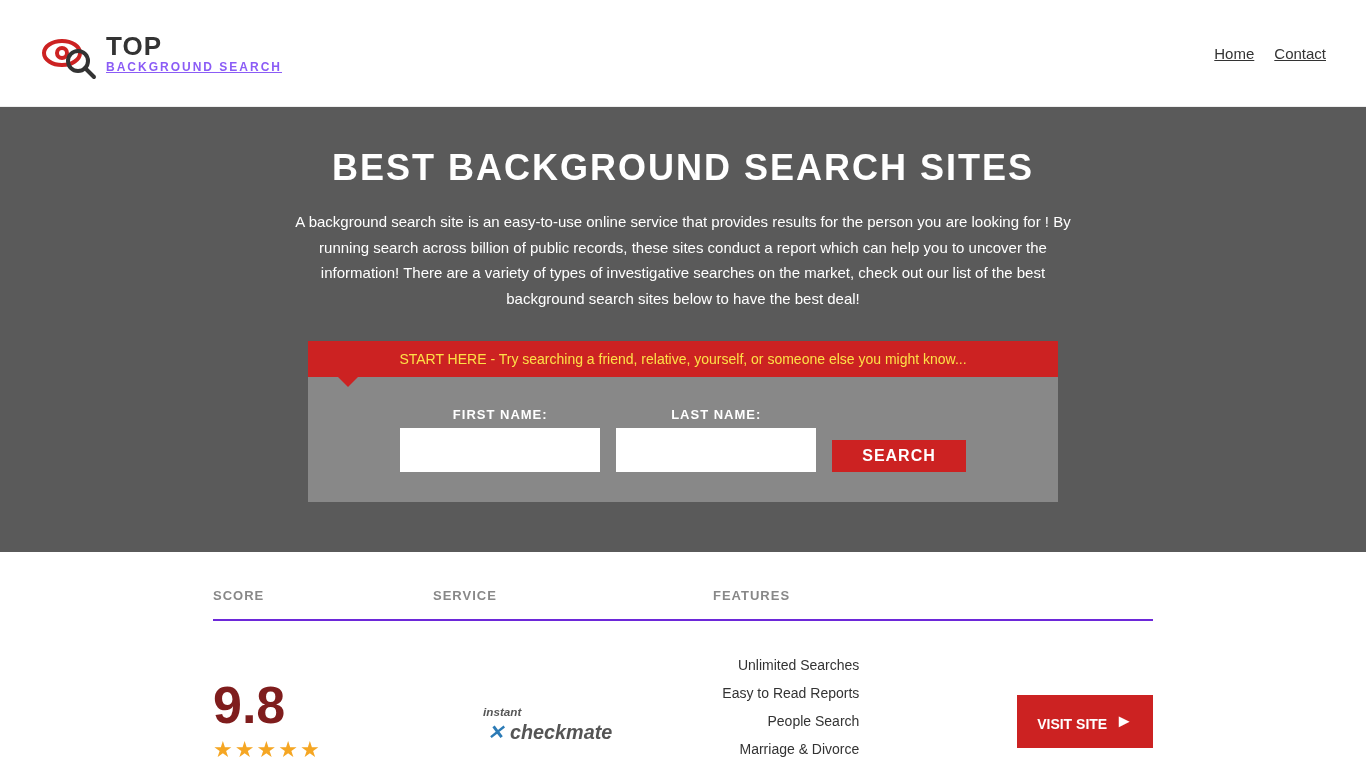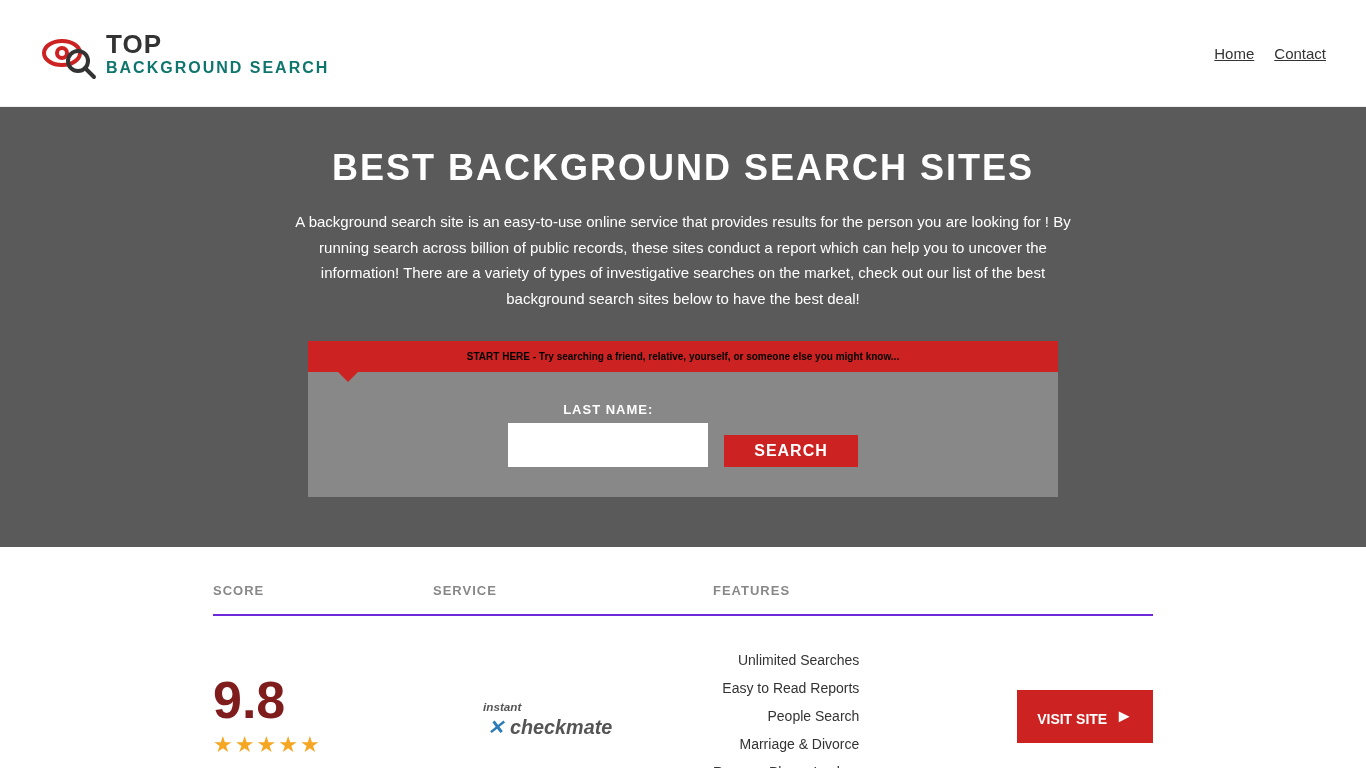--- a/index.html
+++ b/index.html
@@ -29,24 +29,25 @@
       flex-direction: column;
       line-height: 1.1;
     }
     .logo-top {
       font-size: 26px;
       font-weight: 900;
       color: #333;
       letter-spacing: 1px;
     }
     .logo-bottom {
-      font-size: 16px;
-      font-weight: 700;
-      color: #0f766e;
+      font-size: 12px;
+      font-weight: 700;
+      color: #8b5cf6;
       letter-spacing: 2px;
+      text-decoration: underline;
     }
     .nav {
       display: flex;
       gap: 20px;
     }
     .nav a {
       text-decoration: underline;
       color: #333;
       font-size: 15px;
     }
@@ -67,27 +68,26 @@
     }
     .hero p {
       font-size: 15px;
       line-height: 1.7;
       max-width: 800px;
       margin: 0 auto 30px;
       color: #fff;
     }
     .search-prompt {
       background: #cc2222;
-      color: #000000;
+      color: #fde047;
       padding: 10px 20px;
       max-width: 750px;
       margin: 0 auto 0;
-      font-size: 10px;
+      font-size: 14px;
       position: relative;
-      font-weight: bold;
     }
     .search-prompt::after {
       content: '';
       position: absolute;
       bottom: -10px;
       left: 30px;
       border-left: 10px solid transparent;
       border-right: 10px solid transparent;
       border-top: 10px solid #cc2222;
     }
@@ -251,20 +251,24 @@
   </nav>
 </header>
 
 <section class="hero">
   <h1>BEST BACKGROUND SEARCH SITES</h1>
   <p>A background search site is an easy-to-use online service that provides results  for the person you are looking for ! By  running  search across billion of public records, these sites conduct  a report which can help you to uncover the information! There are a variety of types of investigative searches on the market, check out our  list of the best background search sites below to have the best deal!</p>
   <div style="max-width:750px;margin:0 auto;">
     <div class="search-prompt">START HERE - Try searching a friend, relative, yourself, or someone else you might know...</div>
     <div class="search-box">
       <div class="search-fields">
+        <div class="field-group">
+          <label>FIRST NAME:</label>
+          <input type="text" style="">
+        </div>
         <div class="field-group">
           <label>LAST NAME:</label>
           <input type="text" style="">
         </div>
         <button class="search-btn">SEARCH</button>
       </div>
     </div>
   </div>
 </section>
 

